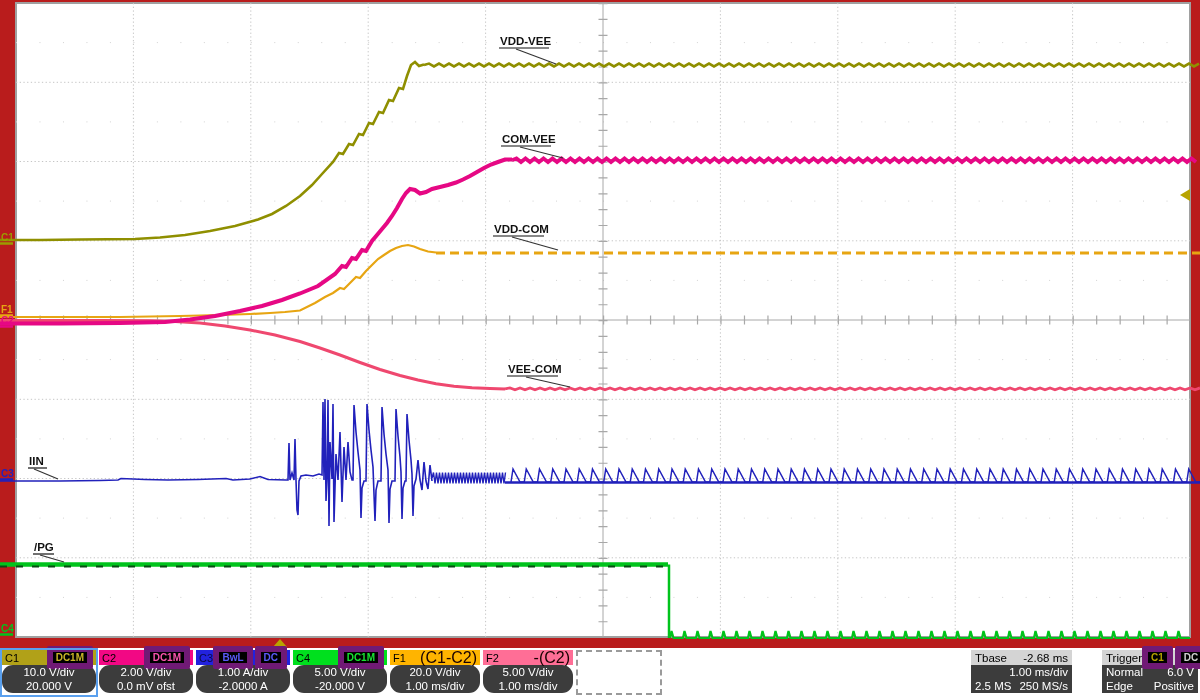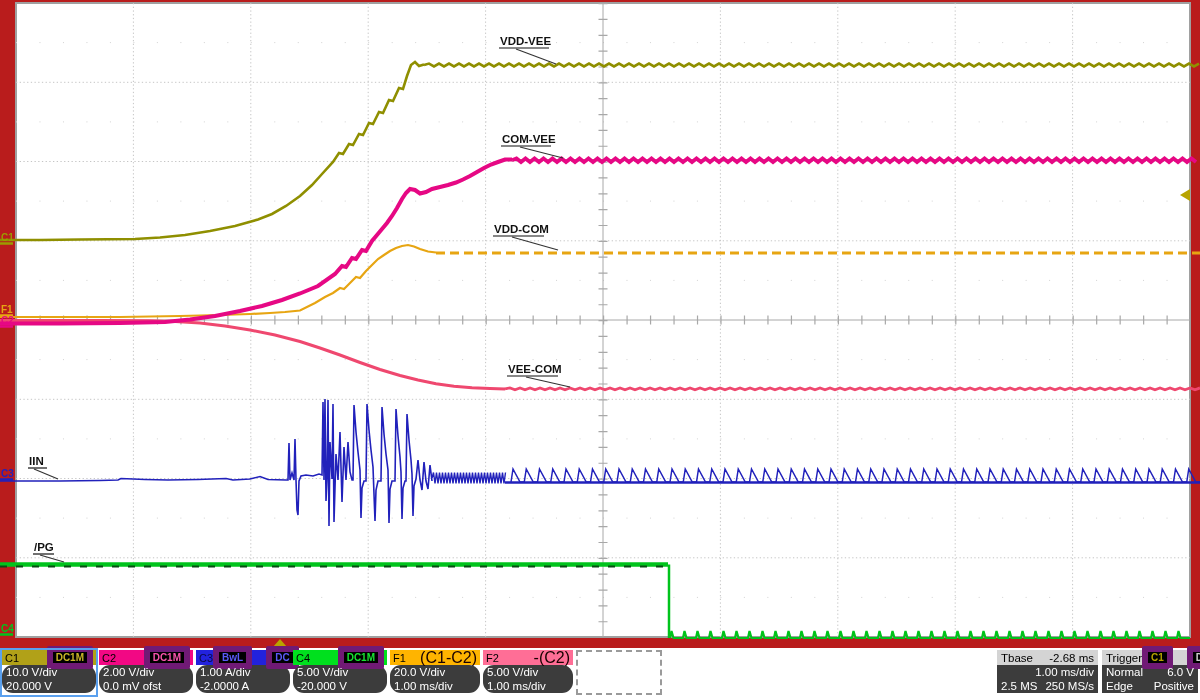--- a/index.html
+++ b/index.html
@@ -10,28 +10,28 @@
   #bar{position:absolute;left:0;top:648px;width:1200px;height:52px;background:#fff;}
   .chbox{position:absolute;top:2px;height:45px;}
   .chbox.sel{outline:2px solid #5aa0ee;outline-offset:0px;}
   .chhead{height:15px;display:flex;align-items:center;justify-content:space-between;
           padding:0 3px;font-size:11px;color:#000;}
   .chid{font-size:11px;color:#000;}
   .badge{background:#000;border:6px solid #701a75;border-radius:2px;font-size:10px;
          line-height:11px;padding:0 3px;font-weight:bold;}
   .expr{font-size:16px;color:#1a0000;}
   .chbody{height:28px;background:#3c3c3c;color:#fff;font-size:11.5px;line-height:14px;
-          text-align:left;padding:0 4px;border-radius:11px;}
+          text-align:center;padding:0 4px;border-radius:11px;}
   .infobox{position:absolute;top:2px;height:45px;}
   .infohead{height:15px;background:#d4d4d4;color:#000;font-size:11.5px;display:flex;
             align-items:center;justify-content:space-between;padding:0 4px;}
   .infobody{height:28px;background:#3c3c3c;color:#fff;font-size:11.5px;line-height:14px;padding:0 4px;}
   .row{display:flex;justify-content:space-between;}
   .row.r{justify-content:flex-end;}
-  .hbadges{display:flex;gap:14px;align-items:center;}
+  .hbadges{display:flex;gap:2px;align-items:center;}
   .emptybox{position:absolute;top:2px;height:41px;border:2px dashed #9a9a9a;background:#fff;}
 </style>
 </head>
 <body>
 
 <div id="stage">
 
 <svg id="scope" width="1200" height="648" viewBox="0 0 1200 648">
 
   <g>
@@ -231,21 +231,21 @@
       <span class="expr">-(C2)</span>
     </div>
     <div class="chbody">
       <div>5.00 V/div</div>
       <div>1.00 ms/div</div>
     </div>
   </div>
 
   <div class="emptybox" style="left:576px;width:82px;"></div>
 
-  <div class="infobox" style="left:997px;width:101px;">
+  <div class="infobox" style="left:971px;width:101px;">
     <div class="infohead">
       <span>Tbase</span>
       <span>-2.68 ms</span>
     </div>
     <div class="infobody">
       <div class="row r">
             <span>1.00 ms/div</span>
           </div>
       <div class="row">
         <span>2.5 MS</span>

